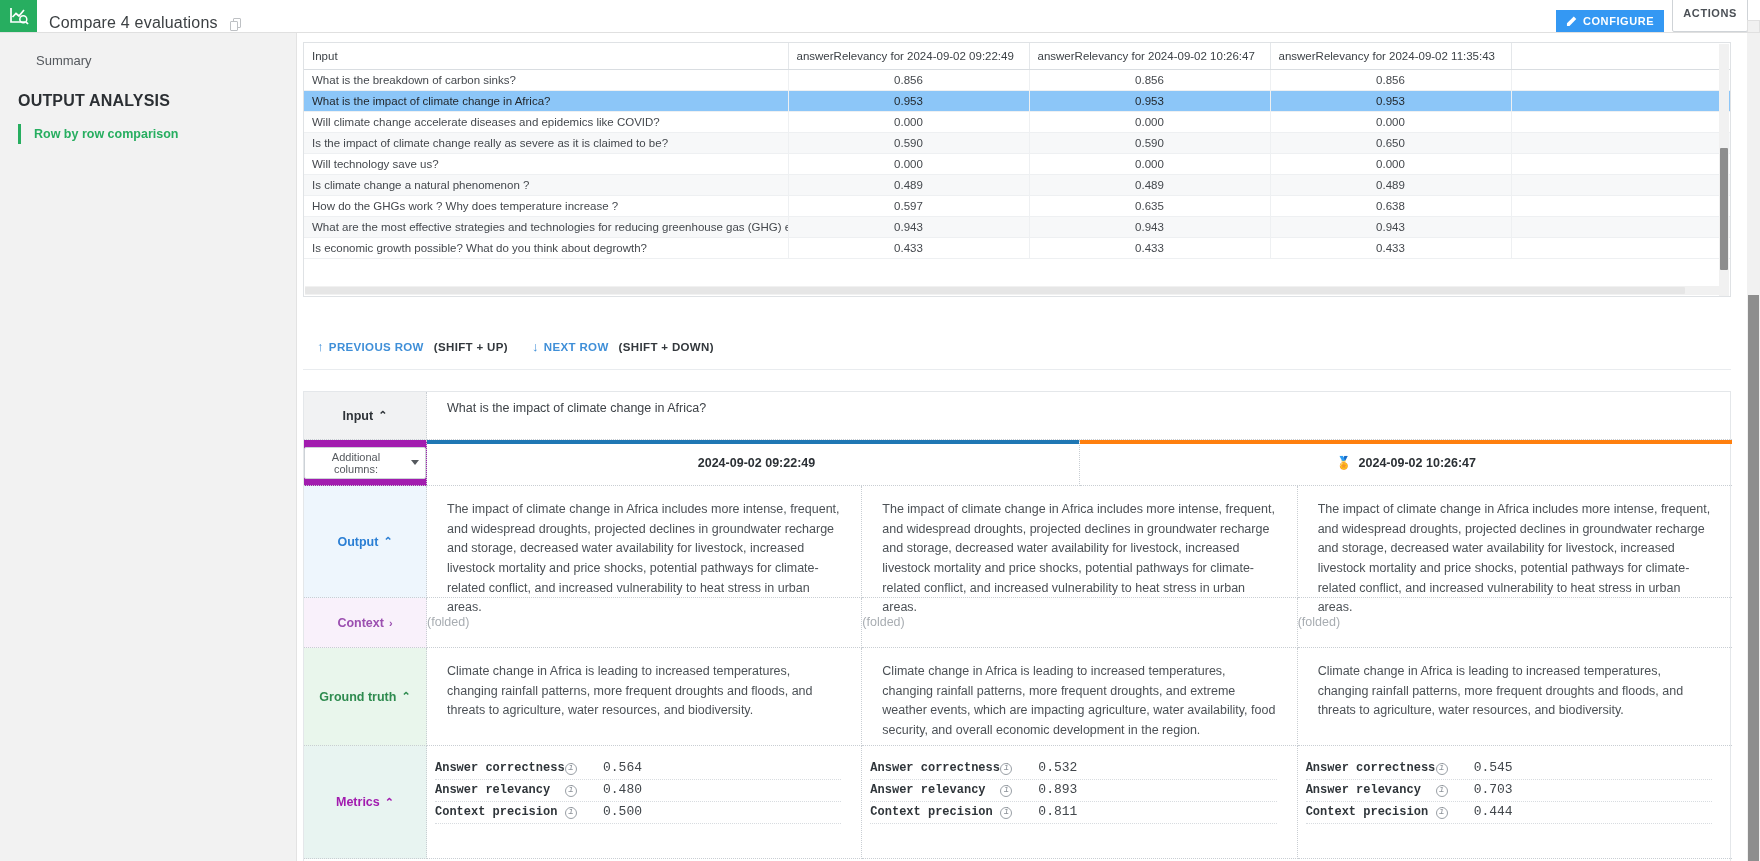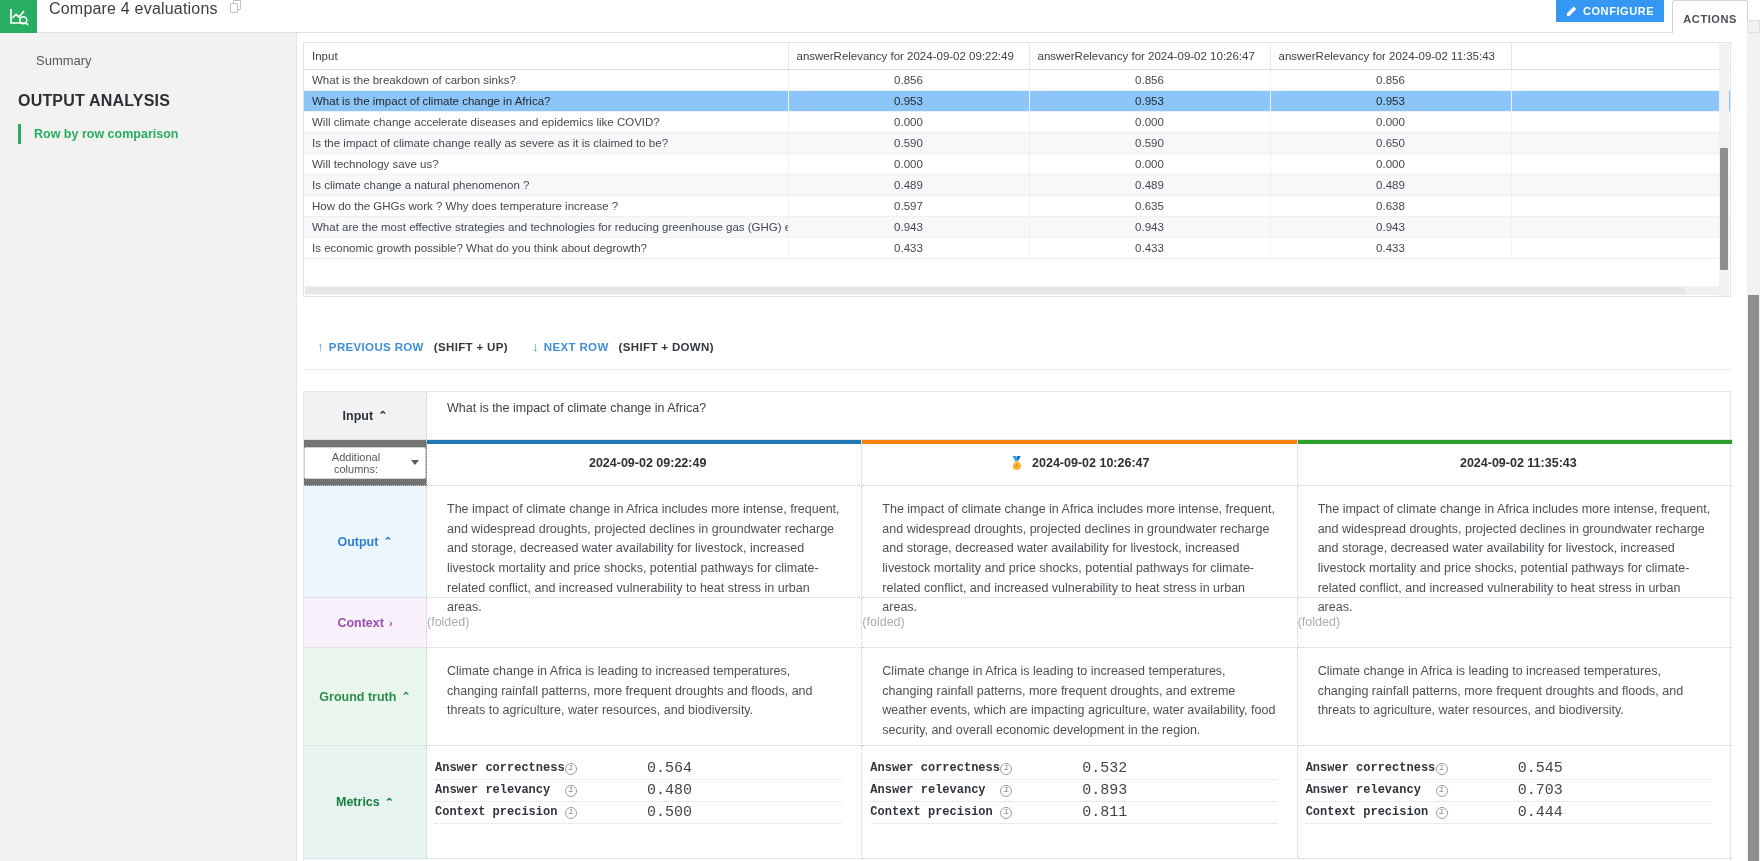--- a/index.html
+++ b/index.html
@@ -12,21 +12,21 @@
     font-size: 13px;
     color: #333333;
   }
   #app { position: relative; width: 1760px; height: 861px; }
 
   
   .header {
     position: absolute; top: 0; left: 0; width: 1760px; height: 33px;
     background: #ffffff;
     border-bottom: 1px solid #e0e0e0;
-    display: flex; align-items: flex-start;
+    display: flex; align-items: flex-end;
   }
   .logo-box {
     width: 37px; height: 33px; background: #27ae60;
     display: flex; align-items: center; justify-content: center;
     flex: 0 0 37px;
   }
   .page-title {
     margin-left: 12px; font-size: 16px; color: #3c4043; font-weight: 400;
     letter-spacing: .2px;
   }
@@ -160,21 +160,21 @@
   
   .row-input .dlabel { background: #f1f2f3; color: #2e3338; height: 48px; }
   .row-input .dcell {
     height: 48px; padding-top: 0; display: flex; align-items: center;
     color: #3d4247; font-size: 12.5px;
   }
 
   
   .row-heads { display: flex; width: 1428px; height: 46px; }
   .row-heads .dlabel {
-    background: #737373; border-bottom: 1px dotted #c9ced3;
+    background: #a21caf; border-bottom: 1px dotted #c9ced3;
     border-right: 1px dotted #c9ced3;
   }
   .addcols {
     border: 1px solid #cdd2d7; background: #fff; border-radius: 2px;
     font-size: 11px; color: #55595e; padding: 3px 6px; cursor: pointer;
     display: inline-flex; align-items: center; gap: 10px;
     font-family: "Liberation Sans", sans-serif;
   }
   .caret { width: 0; height: 0; border-left: 4px solid transparent;
            border-right: 4px solid transparent; border-top: 5px solid #55595e; }
@@ -185,21 +185,21 @@
     font-size: 12.5px; font-weight: bold; color: #2b3035;
     gap: 7px;
   }
   .headcell:last-child { border-right: none; }
   .headcell .bar { position: absolute; left: 0; top: 0; height: 4px; width: 100%; }
 
   
   .lbl-output { background: #eef6fd; color: #2b7fd4; }
   .lbl-context { background: #f9f1fb; color: #9b4fb0; }
   .lbl-gt { background: #e9f6ec; color: #2e8b4f; }
-  .lbl-metrics { background: #e8f4f1; color: #15803d; }
+  .lbl-metrics { background: #e8f4f1; color: #a21caf; }
 
   .row-output .dcell { height: 112px; }
   .row-context .dlabel, .row-context .dcell { height: 50px; }
   .row-context .dcell {
     display: flex; align-items: center; justify-content: flex-start;
     color: #a8adb2; padding: 0;
   }
   .row-gt .dcell { height: 98px; }
   .row-metrics .dcell { height: 113px; padding: 12px 20px 0 8px; font-family: Liberation Mono, monospace; }
 
@@ -212,21 +212,21 @@
     display: flex; align-items: center; height: 22px;
     border-bottom: 1px dotted #d8dce0; font-size: 12px;
   }
   .metric-name { width: 130px; font-weight: bold; color: #2f353a; }
   .info-i {
     width: 12px; height: 12px; border: 1px solid #9aa0a6; border-radius: 50%;
     display: inline-flex; align-items: center; justify-content: center;
     font-size: 9px; color: #8b9198; font-style: italic; margin-right: 26px;
     font-weight: normal; flex: 0 0 12px;
   }
-  .metric-val { color: #41464b; font-size: 15px; margin-left: 44px; }
+  .metric-val { color: #41464b; font-size: 13px; }
 
   
   .page-scroll {
     position: absolute; right: 0; top: 33px; width: 13px; height: 828px;
     background: #f1f1f1;
   }
   .page-scroll .thumb {
     position: absolute; left: 1px; top: 262px; width: 11px; height: 566px;
     background: #8e8e8e;
   }
@@ -399,25 +399,20 @@
         <div class="headcell">
           <span class="bar" style="background: rgb(31, 119, 180);"></span>
           <span></span>
           <span>2024-09-02 09:22:49</span>
         </div>
         <div class="headcell">
           <span class="bar" style="background: rgb(255, 127, 14);"></span>
           <span>🏅</span>
           <span>2024-09-02 10:26:47</span>
         </div>
-        <div class="headcell">
-          <span class="bar" style="background: rgb(44, 160, 44);"></span>
-          <span></span>
-          <span>2024-09-02 11:35:43</span>
-        </div>
       </div>
 
       <div class="drow row-output">
         <div class="dlabel lbl-output">
           <span>Output</span>
           <span class="chev">⌃</span>
         </div>
         <div class="dcell">The impact of climate change in Africa includes more intense, frequent, and widespread droughts, projected declines in groundwater recharge and storage, decreased water availability for livestock, increased livestock mortality and price shocks, potential pathways for climate-related conflict, and increased vulnerability to heat stress in urban areas.</div>
         <div class="dcell">The impact of climate change in Africa includes more intense, frequent, and widespread droughts, projected declines in groundwater recharge and storage, decreased water availability for livestock, increased livestock mortality and price shocks, potential pathways for climate-related conflict, and increased vulnerability to heat stress in urban areas.</div>
         <div class="dcell">The impact of climate change in Africa includes more intense, frequent, and widespread droughts, projected declines in groundwater recharge and storage, decreased water availability for livestock, increased livestock mortality and price shocks, potential pathways for climate-related conflict, and increased vulnerability to heat stress in urban areas.</div>

